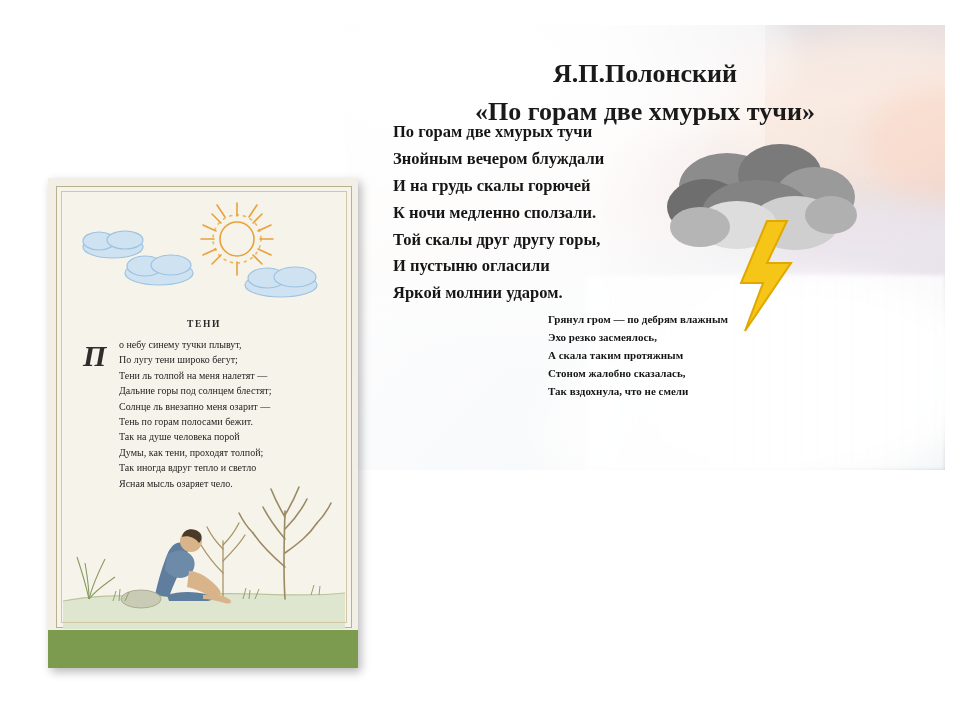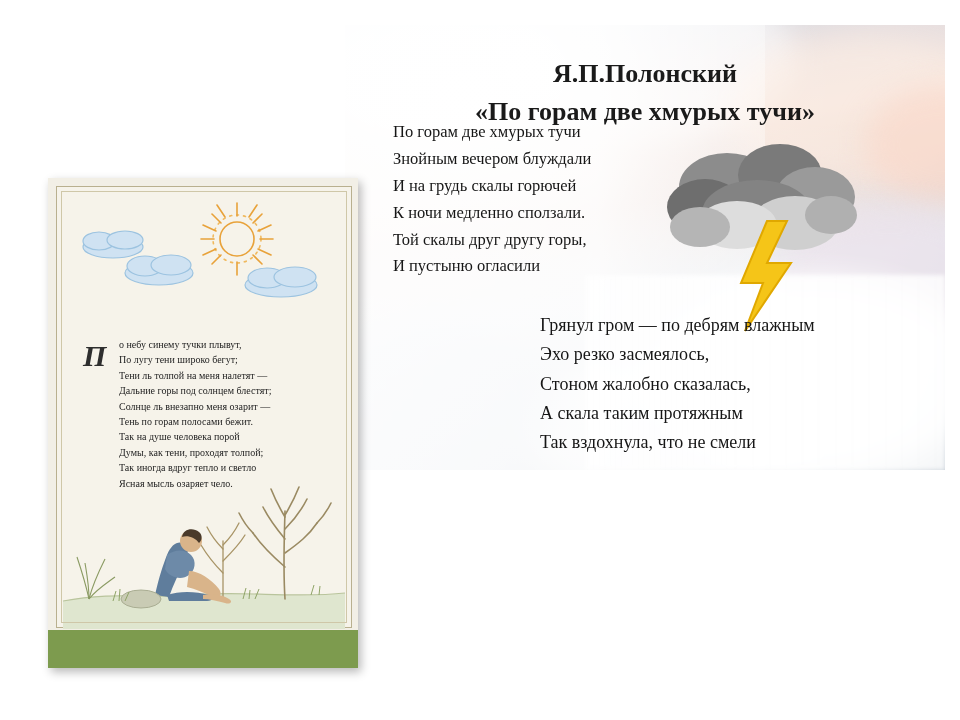--- a/index.html
+++ b/index.html
@@ -41,24 +41,24 @@
   #slide-title{
     position:absolute;left:0;top:30px;width:600px;text-align:center;
     font-weight:bold;font-size:26px;color:#1a1a1a;line-height:1.45;
   }
   #slide-title .l2{display:block;}
   #stanza1{
     position:absolute;left:48px;top:94px;width:330px;
     font-size:16.5px;line-height:1.63;color:#161616;
   }
   #stanza2{
-    position:absolute;left:195px;top:286px;width:400px;
-    font-size:18px;line-height:1.63;color:#161616;
-  }
-  .vline{white-space:nowrap;}
+    position:absolute;left:203px;top:286px;width:400px;
+    font-size:11px;line-height:1.63;color:#161616;
+  }
+  .vline{white-space:nowrap;font-weight:bold;}
   
   #thundercloud{position:absolute;left:300px;top:110px;width:230px;height:200px;}
   
   #book-card{
     position:absolute;left:48px;top:178px;width:310px;height:490px;
     background:#f2efe6;
     box-shadow:3px 4px 9px rgba(0,0,0,0.28);
   }
   #book-page{
     position:absolute;left:8px;top:8px;width:294px;height:440px;
@@ -130,27 +130,28 @@
     <span class="l2">«По горам две хмурых тучи»</span>
   </div>
 
   <div id="stanza1">
     <div class="vline">По горам две хмурых тучи</div>
     <div class="vline">Знойным вечером блуждали</div>
     <div class="vline">И на грудь скалы горючей</div>
     <div class="vline">К ночи медленно сползали.</div>
     <div class="vline">Той скалы друг другу горы,</div>
     <div class="vline">И пустыню огласили</div>
+    <div class="vline">Яркой молнии ударом.</div>
   </div>
 
   <div id="stanza2">
     <div class="vline">Грянул гром — по дебрям влажным</div>
     <div class="vline">Эхо резко засмеялось,</div>
+    <div class="vline">А скала таким протяжным</div>
     <div class="vline">Стоном жалобно сказалась,</div>
-    <div class="vline">А скала таким протяжным</div>
     <div class="vline">Так вздохнула, что не смели</div>
 
   </div>
 </div>
 
 <div id="book-card">
   <div id="book-page">
 
     <div id="book-top-art">
       <svg viewBox="0 0 274 118" width="274" height="118">
@@ -181,20 +182,21 @@
           <ellipse cx="92" cy="74" rx="34" ry="12"></ellipse>
           <ellipse cx="78" cy="67" rx="18" ry="10"></ellipse>
           <ellipse cx="104" cy="66" rx="20" ry="10"></ellipse>
           <ellipse cx="214" cy="86" rx="36" ry="12"></ellipse>
           <ellipse cx="200" cy="79" rx="19" ry="10"></ellipse>
           <ellipse cx="228" cy="78" rx="21" ry="10"></ellipse>
         </g>
       </svg>
     </div>
 
+    <div id="book-title">ТЕНИ</div>
 
     <div id="dropcap">П</div>
 
     <div id="book-poem">
       <div>о небу синему тучки плывут,</div>
       <div>По лугу тени широко бегут;</div>
       <div>Тени ль толпой на меня налетят —</div>
       <div>Дальние горы под солнцем блестят;</div>
       <div>Солнце ль внезапно меня озарит —</div>
       <div>Тень по горам полосами бежит.</div>

